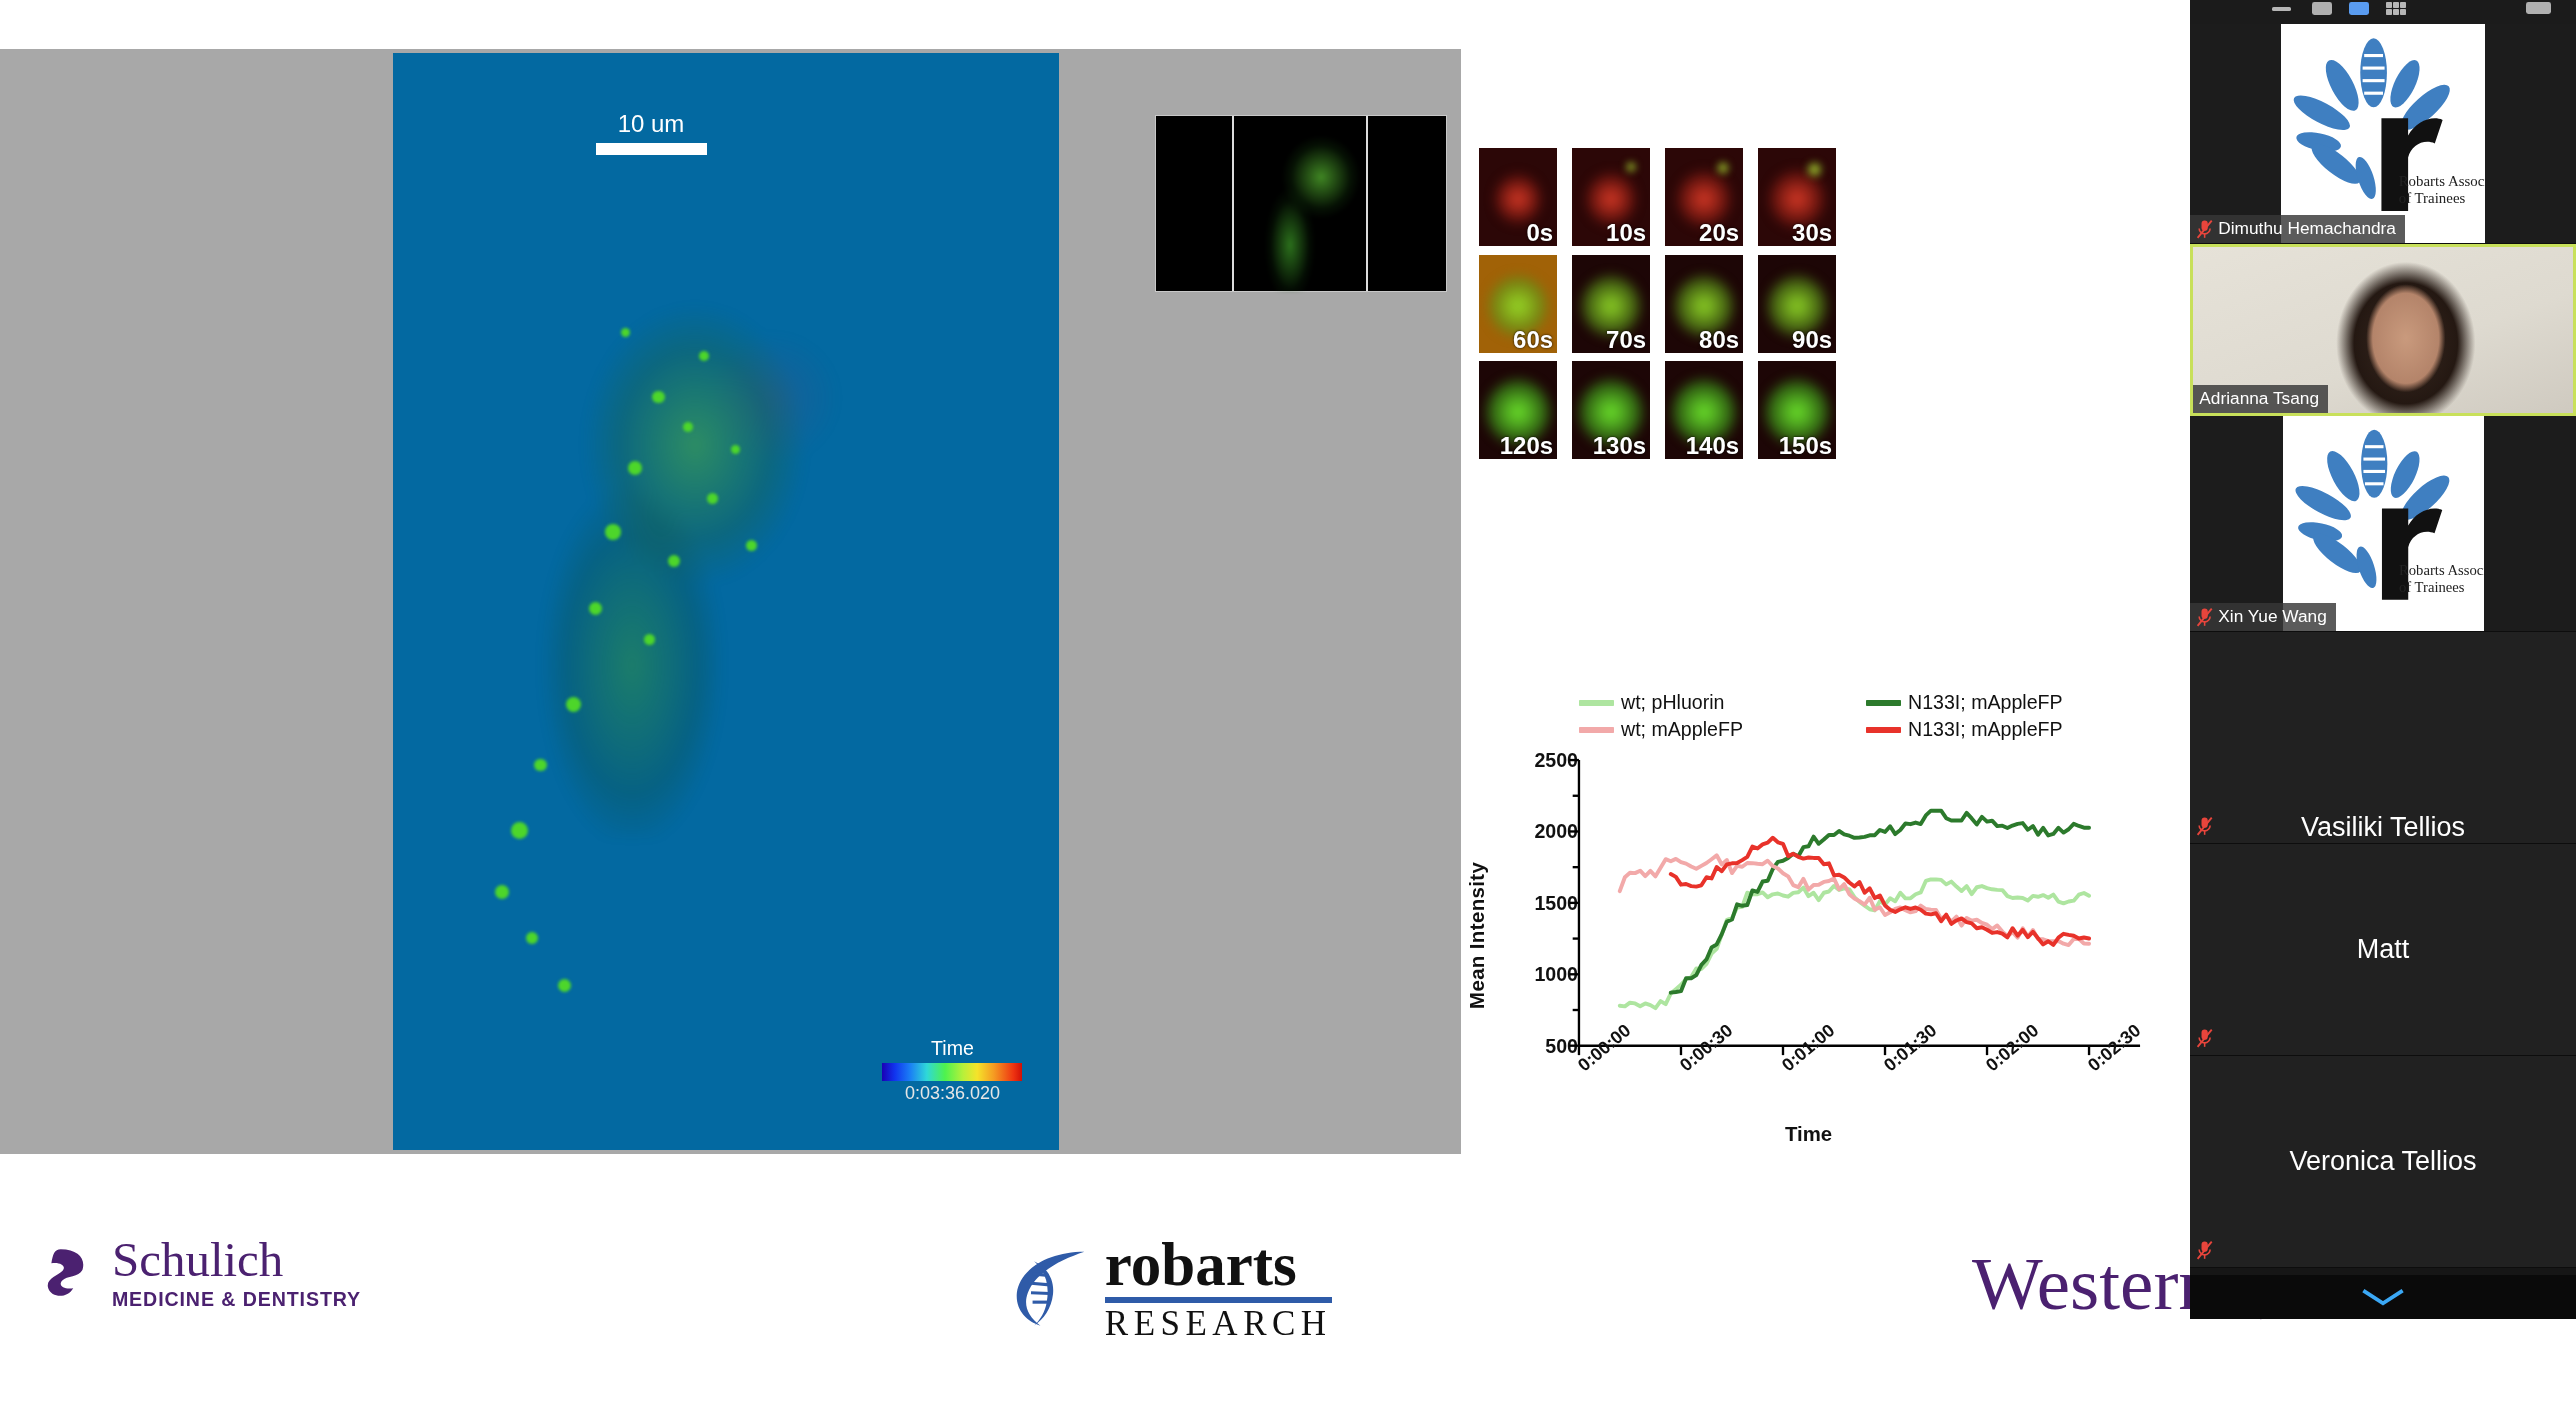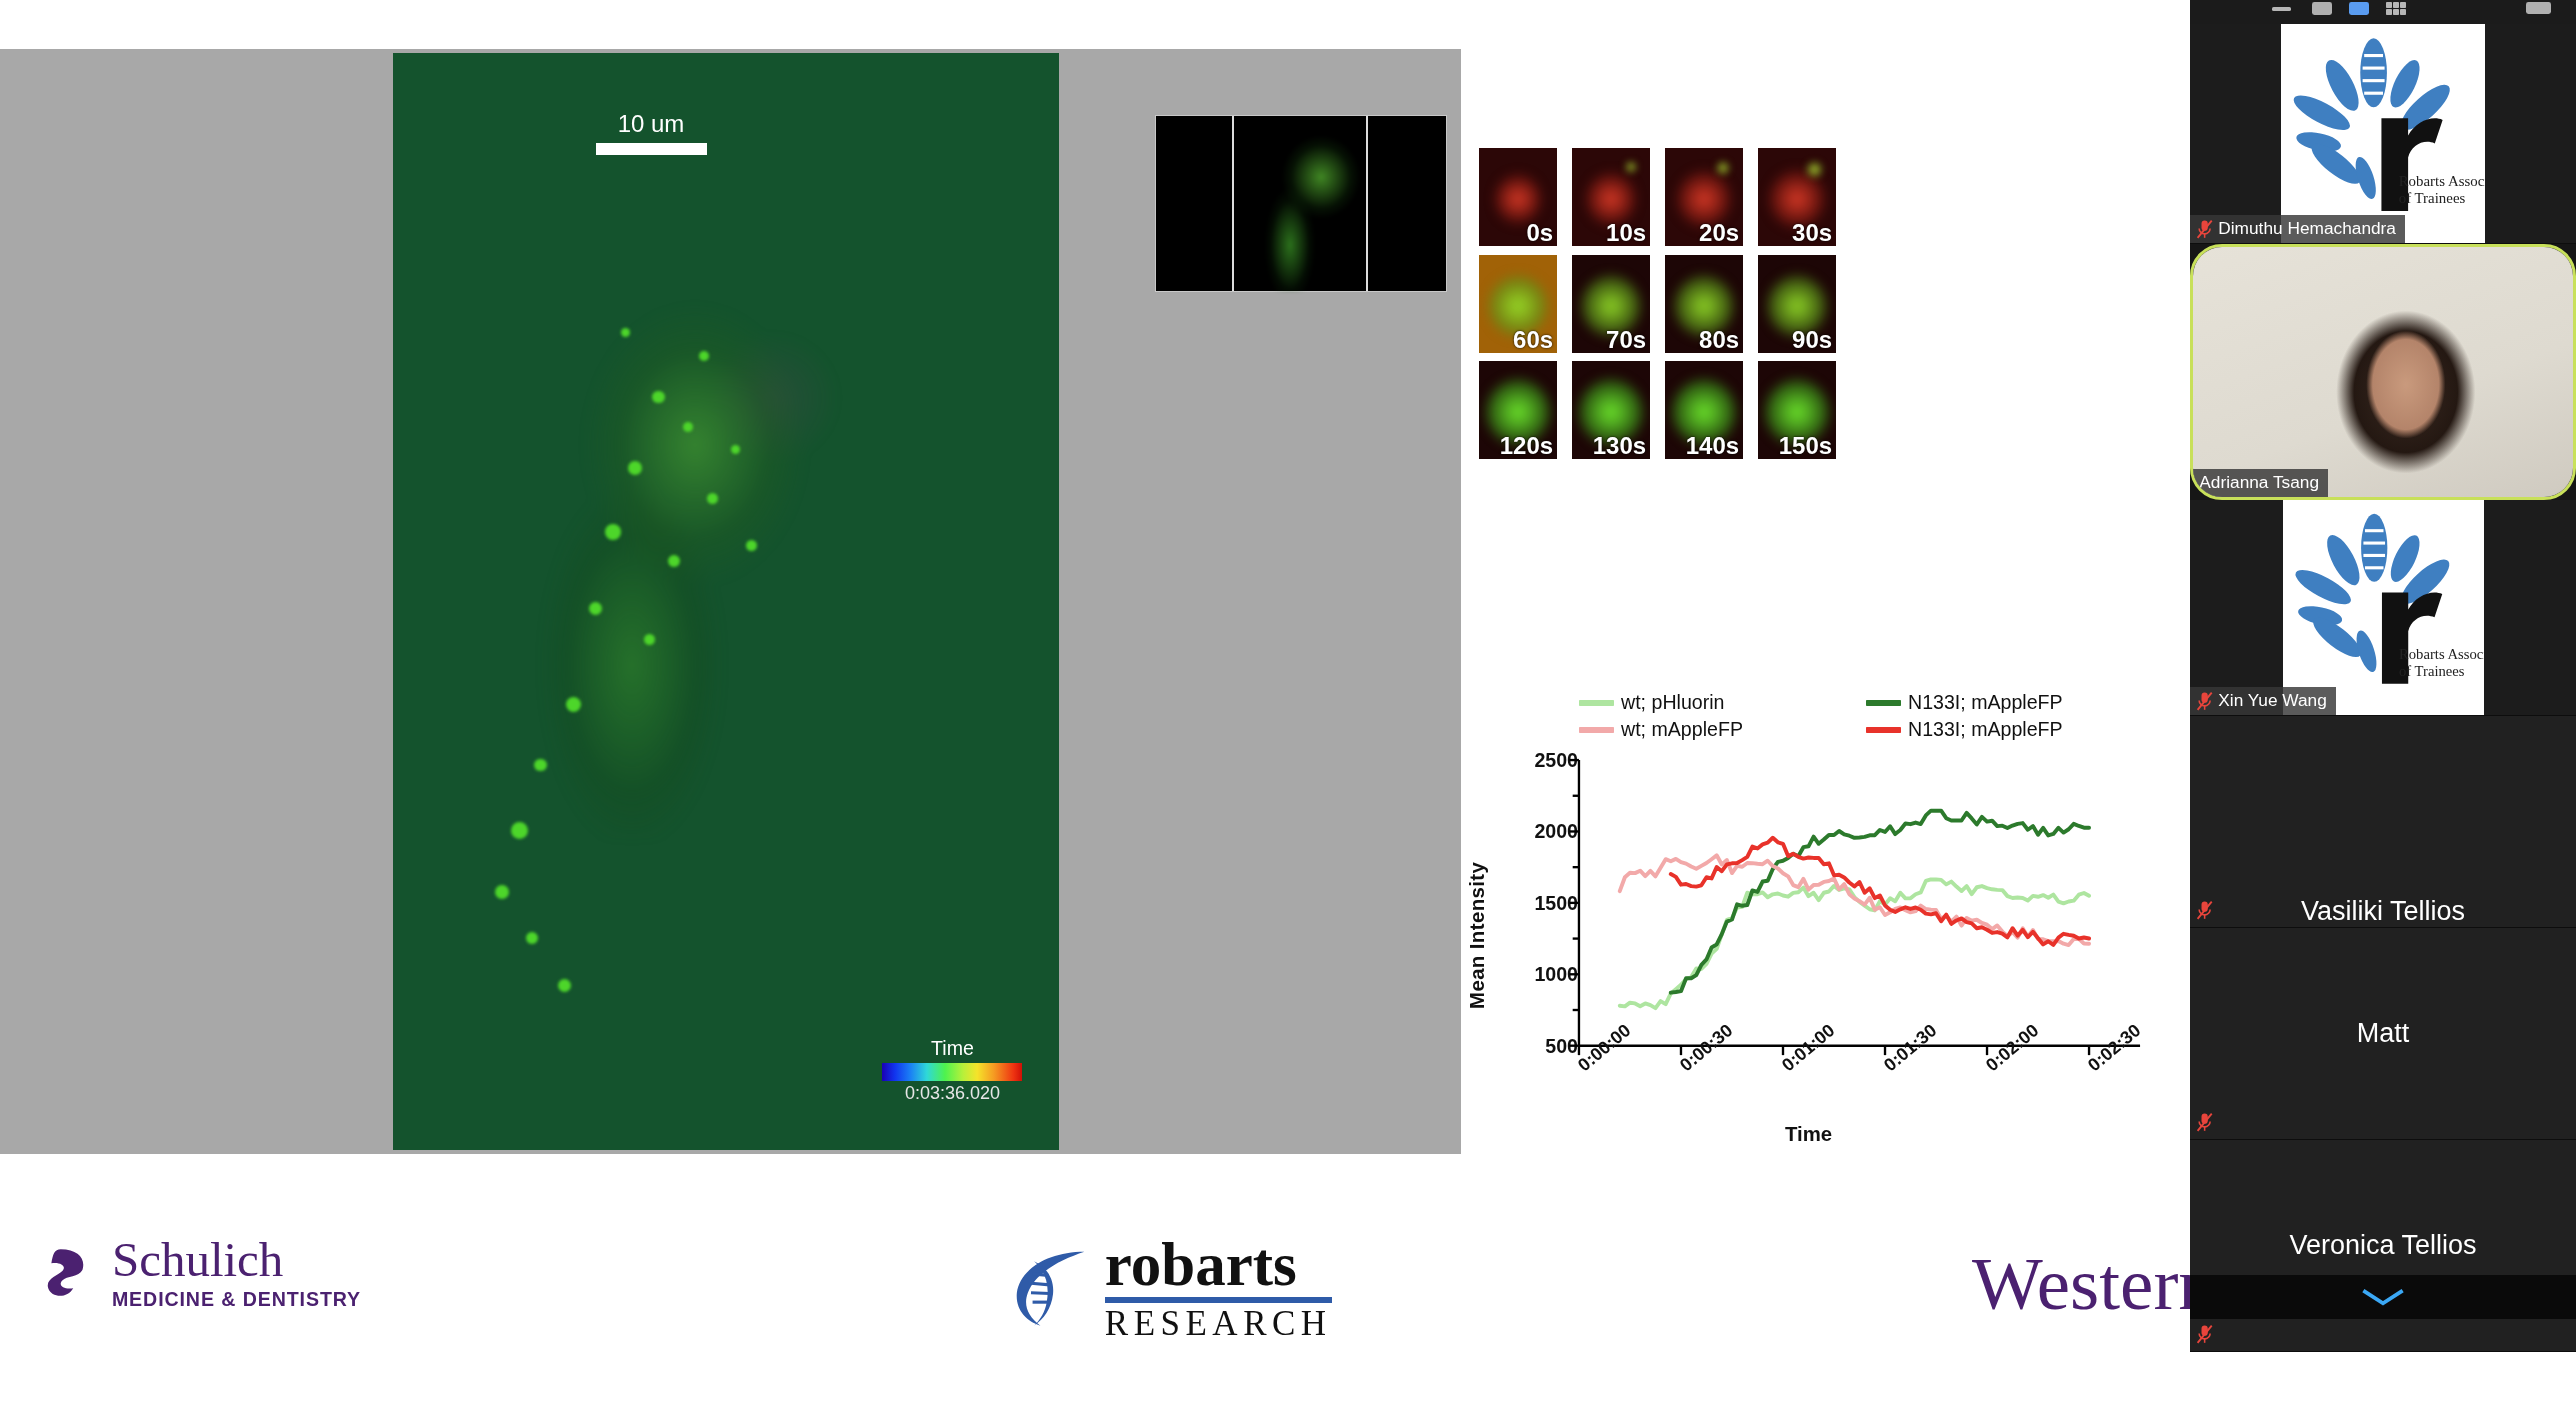--- a/index.html
+++ b/index.html
@@ -14,21 +14,21 @@
   
   #slide { position:absolute; left:0; top:0; width:2576px; height:1418px; background:#fff; }
 
   
   .micro-wrap {
     position:absolute; left:0px; top:49px; width:1461px; height:1105px;
     background:#a8a8a8;
   }
   .micro-black {
     position:absolute; left:393px; top:3.9px; width:666px; height:1097px;
-    background:#14532d;
+    background:#0369a1;
     overflow:hidden;
   }
   
   .cell-core{
     position:absolute; left:43px; top:204px; width:487px; height:581px;
     background:
       radial-gradient(ellipse 149px 188px at 259px 188px, rgba(80,170,50,0.55) 0%, rgba(40,100,25,0.25) 50%, rgba(0,0,0,0) 75%),
       radial-gradient(ellipse 118px 235px at 196px 408px, rgba(60,150,40,0.45) 0%, rgba(20,70,15,0.2) 55%, rgba(0,0,0,0) 78%),
       radial-gradient(ellipse 94px 94px at 338px 141px, rgba(120,60,110,0.18) 0%, rgba(0,0,0,0) 70%);
     filter: blur(4.7px);
@@ -445,21 +445,21 @@
           <div class="tile-name-badge">
             <span class="mic-off"><svg width="17.3" height="20.4" viewBox="0 0 22 26">
                 <rect x="7" y="2" width="8" height="13" rx="4" fill="#e8453c"></rect>
                 <path d="M4 12 a7 7 0 0 0 14 0" fill="none" stroke="#e8453c" stroke-width="2"></path>
                 <line x1="11" y1="19" x2="11" y2="24" stroke="#e8453c" stroke-width="2"></line>
                 <line x1="2" y1="24" x2="20" y2="2" stroke="#e8453c" stroke-width="2.4"></line>
               </svg></span>
             <span>Dimuthu Hemachandra</span>
           </div>
         </div>
-        <div class="tile active" style="height: 256px; border-radius: 32px;">
+        <div class="tile active" style="height: 172px;">
           <div class="video-face"></div>
           <div class="tile-name-badge">
             <span>Adrianna Tsang</span>
           </div>
         </div>
         <div class="tile" style="height: 216px; background: rgb(28, 28, 28);">
           <div class="tile-logo" style="height: 216px; width: 201px;">
             <svg viewBox="0 0 260 260" width="201" height="216">
               <g fill="#3f7fc1">
                 <ellipse cx="118" cy="52" rx="17" ry="44"></ellipse>

